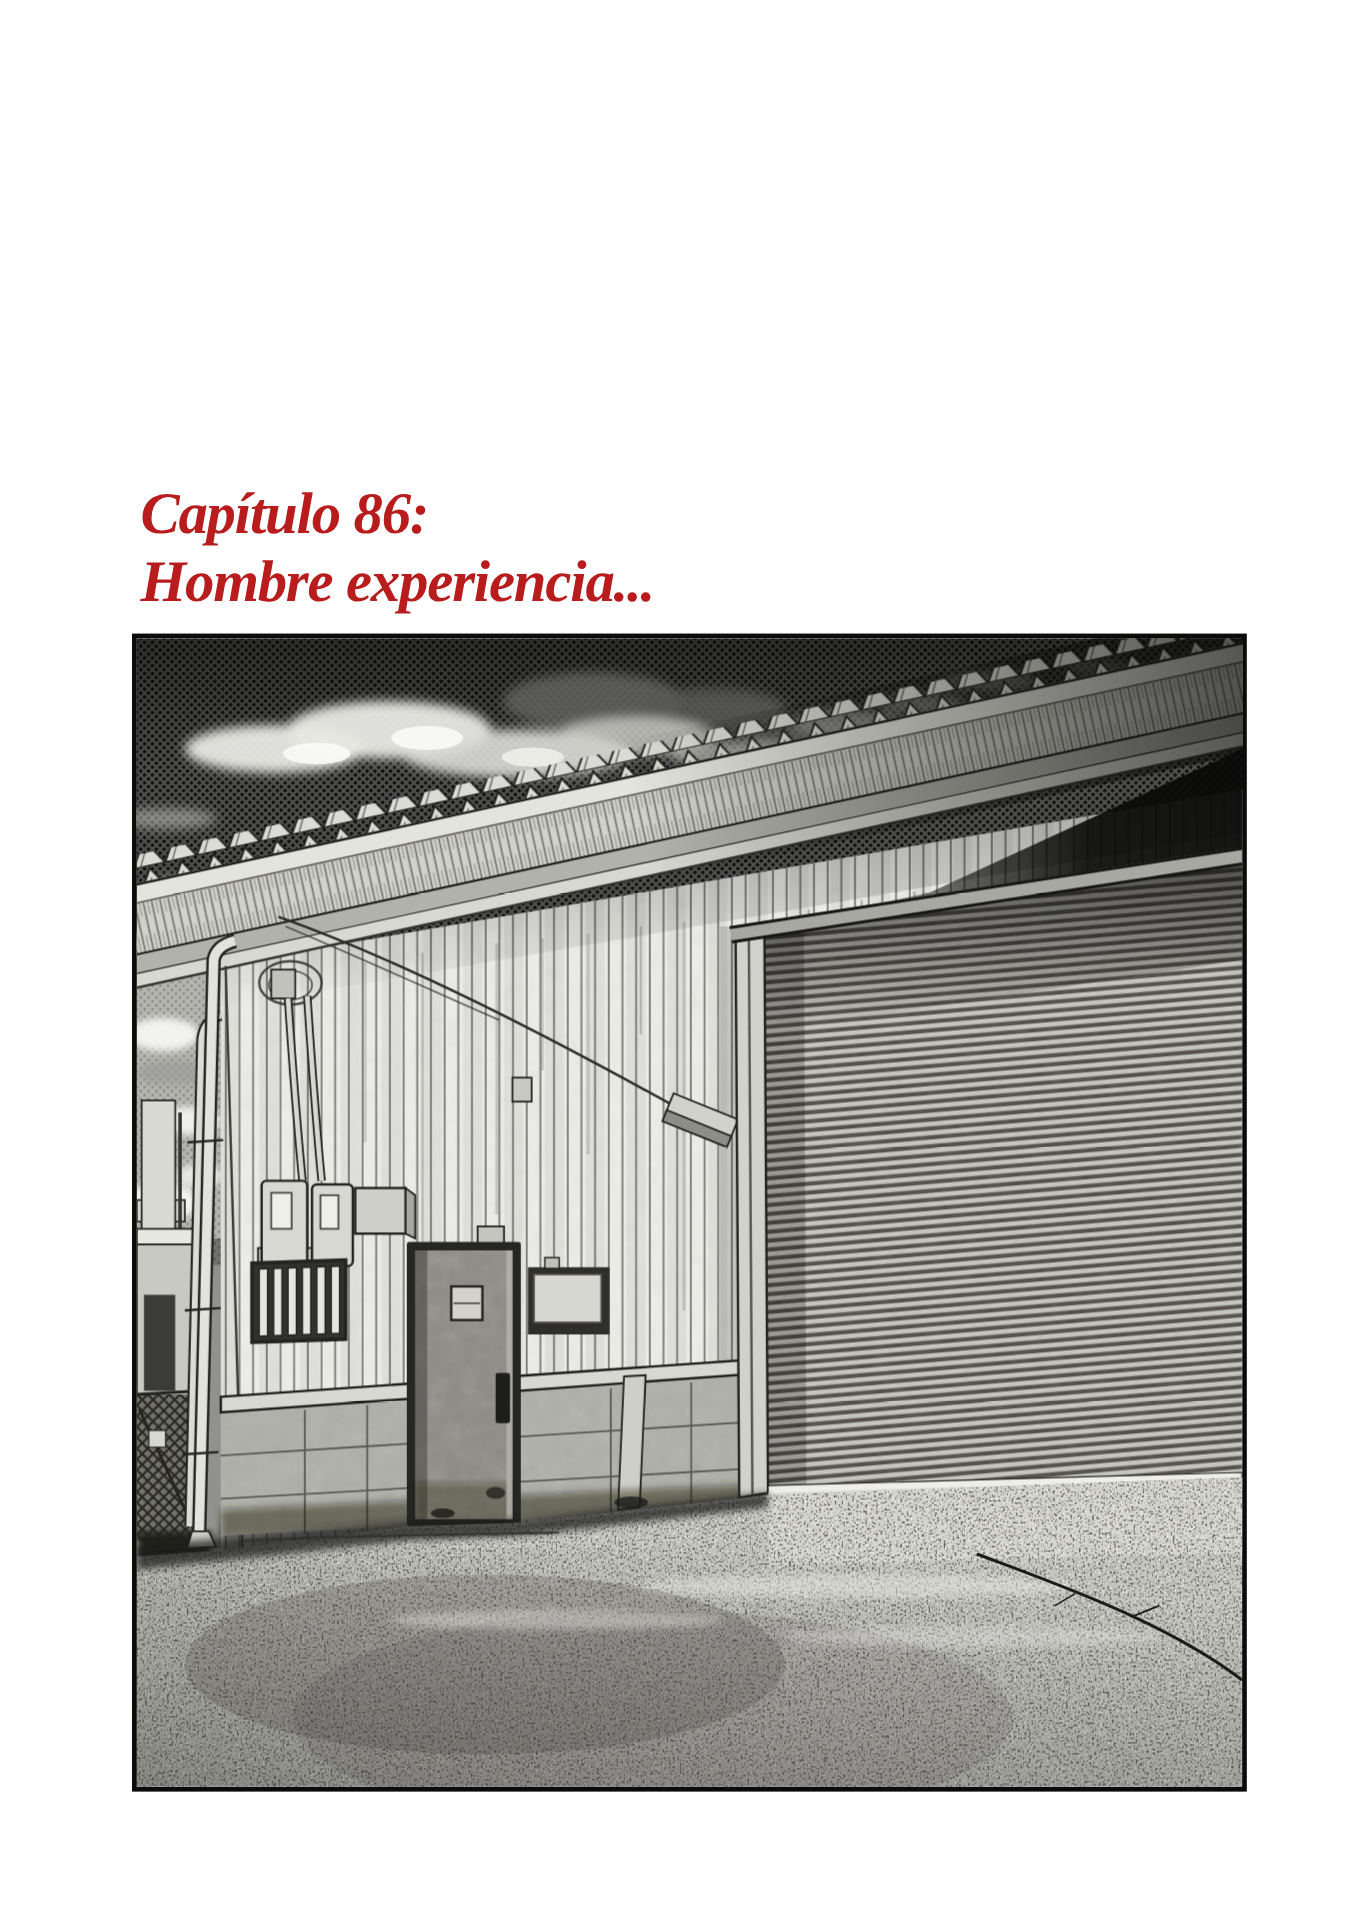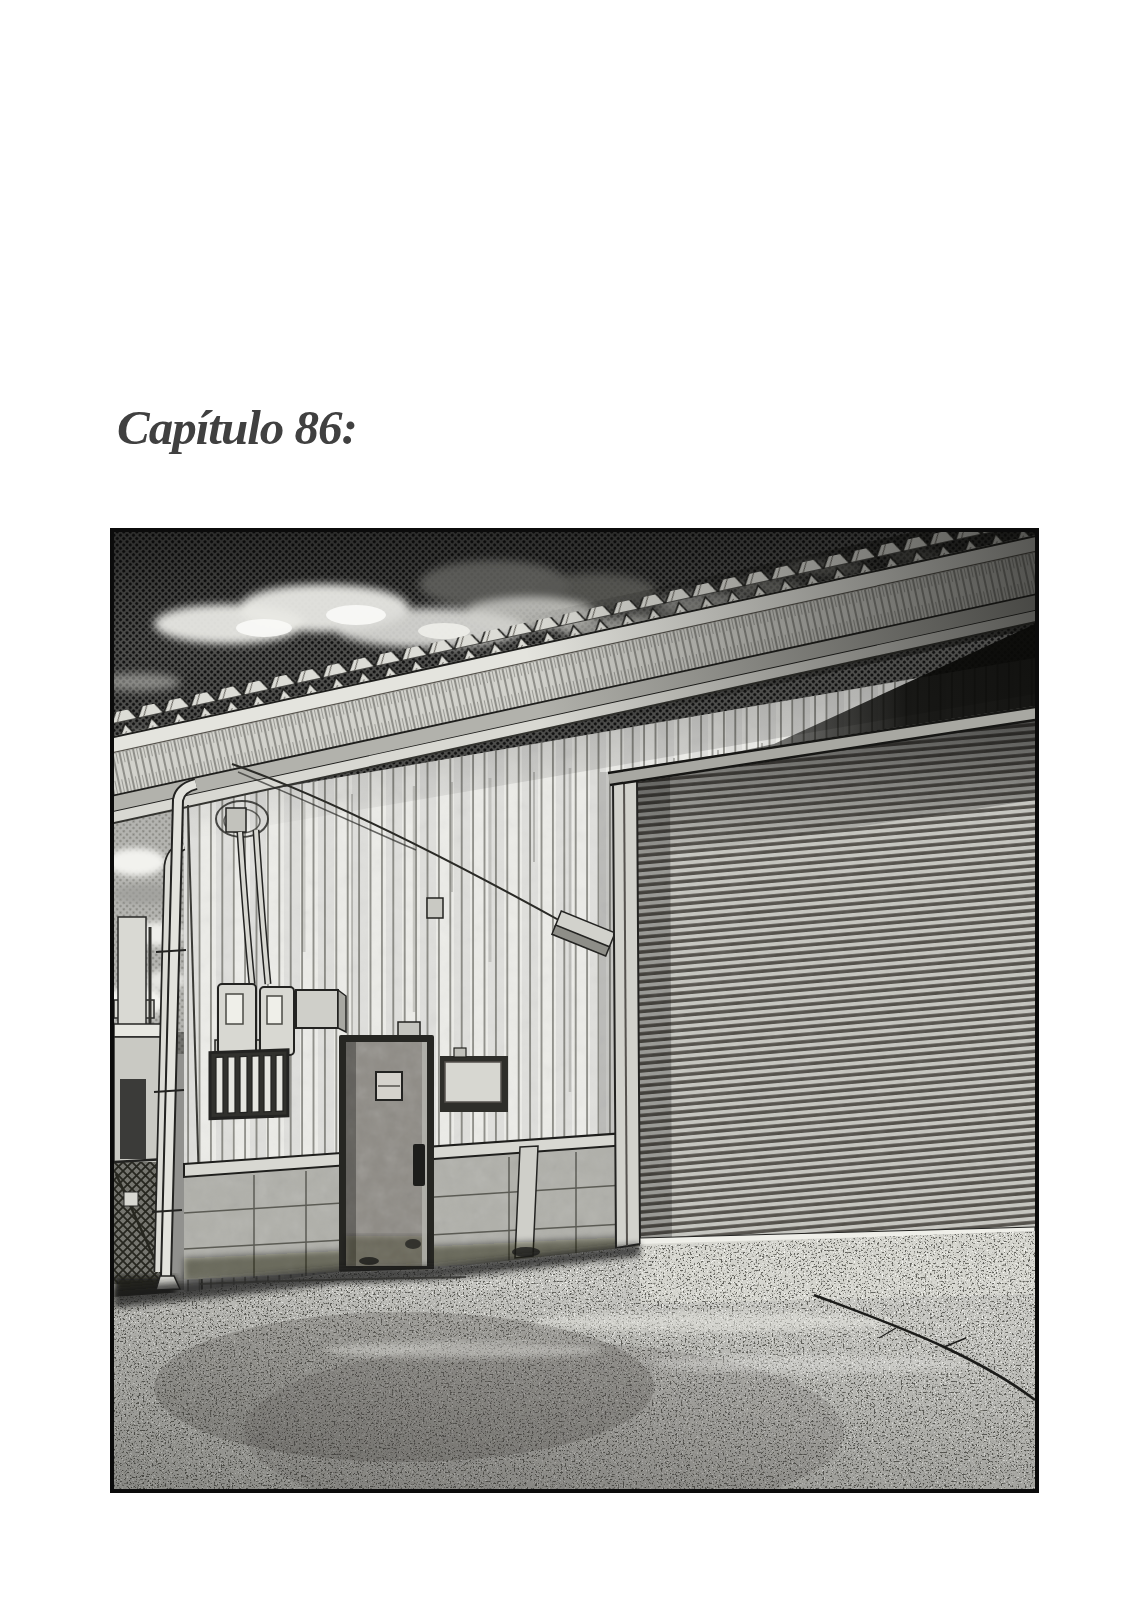--- a/index.html
+++ b/index.html
@@ -1,31 +1,32 @@
 <!DOCTYPE html>
 <html><head>
 <meta charset="utf-8">
 <style>
   html,body{margin:0;padding:0;background:#ffffff;}
   .page{position:relative;width:1125px;height:1600px;background:#ffffff;overflow:hidden;
         font-family:"Liberation Serif", serif;}
-  .chapter-title{position:absolute;left:117px;top:399px;color:#404040;
+  .chapter-title{position:absolute;left:117px;top:399px;color:#b91c1c;
         font-style:italic;font-weight:700;font-size:49px;line-height:57px;letter-spacing:-1px;}
   .chapter-title .line{display:block;white-space:nowrap;}
   .panel{position:absolute;left:110px;top:528px;width:929px;height:965px;
         border:4px solid #0b0b0b;box-sizing:border-box;background:#e8e8e4;}
   .panel svg{display:block;}
 </style>
 </head>
 <body>
 
 <div class="page">
 
   <div class="chapter-title">
     <span class="line">Capítulo 86:</span>
+    <span class="line">Hombre experiencia...</span>
   </div>
 
   <div class="panel">
   <svg width="921" height="957" viewBox="0 0 921 957" role="img" aria-label="Black-and-white manga panel of a warehouse exterior: sawtooth corrugated roof eave against a dark halftone sky with clouds, vertically ribbed metal siding, a large closed roller shutter on the right, a gray service door, two electric meters with conduit, a pipe grille, a corner downspout, a chain-link fence at left, and cracked gravel pavement in the foreground.">
     <defs>
 
       <pattern id="htDark" width="4.6" height="4.6" patternUnits="userSpaceOnUse" patternTransform="rotate(45)">
         <rect width="4.6" height="4.6" fill="#4e4e4c"></rect>
             <circle cx="2.3" cy="2.3" r="1.5" fill="#101010"></circle>
       </pattern>

